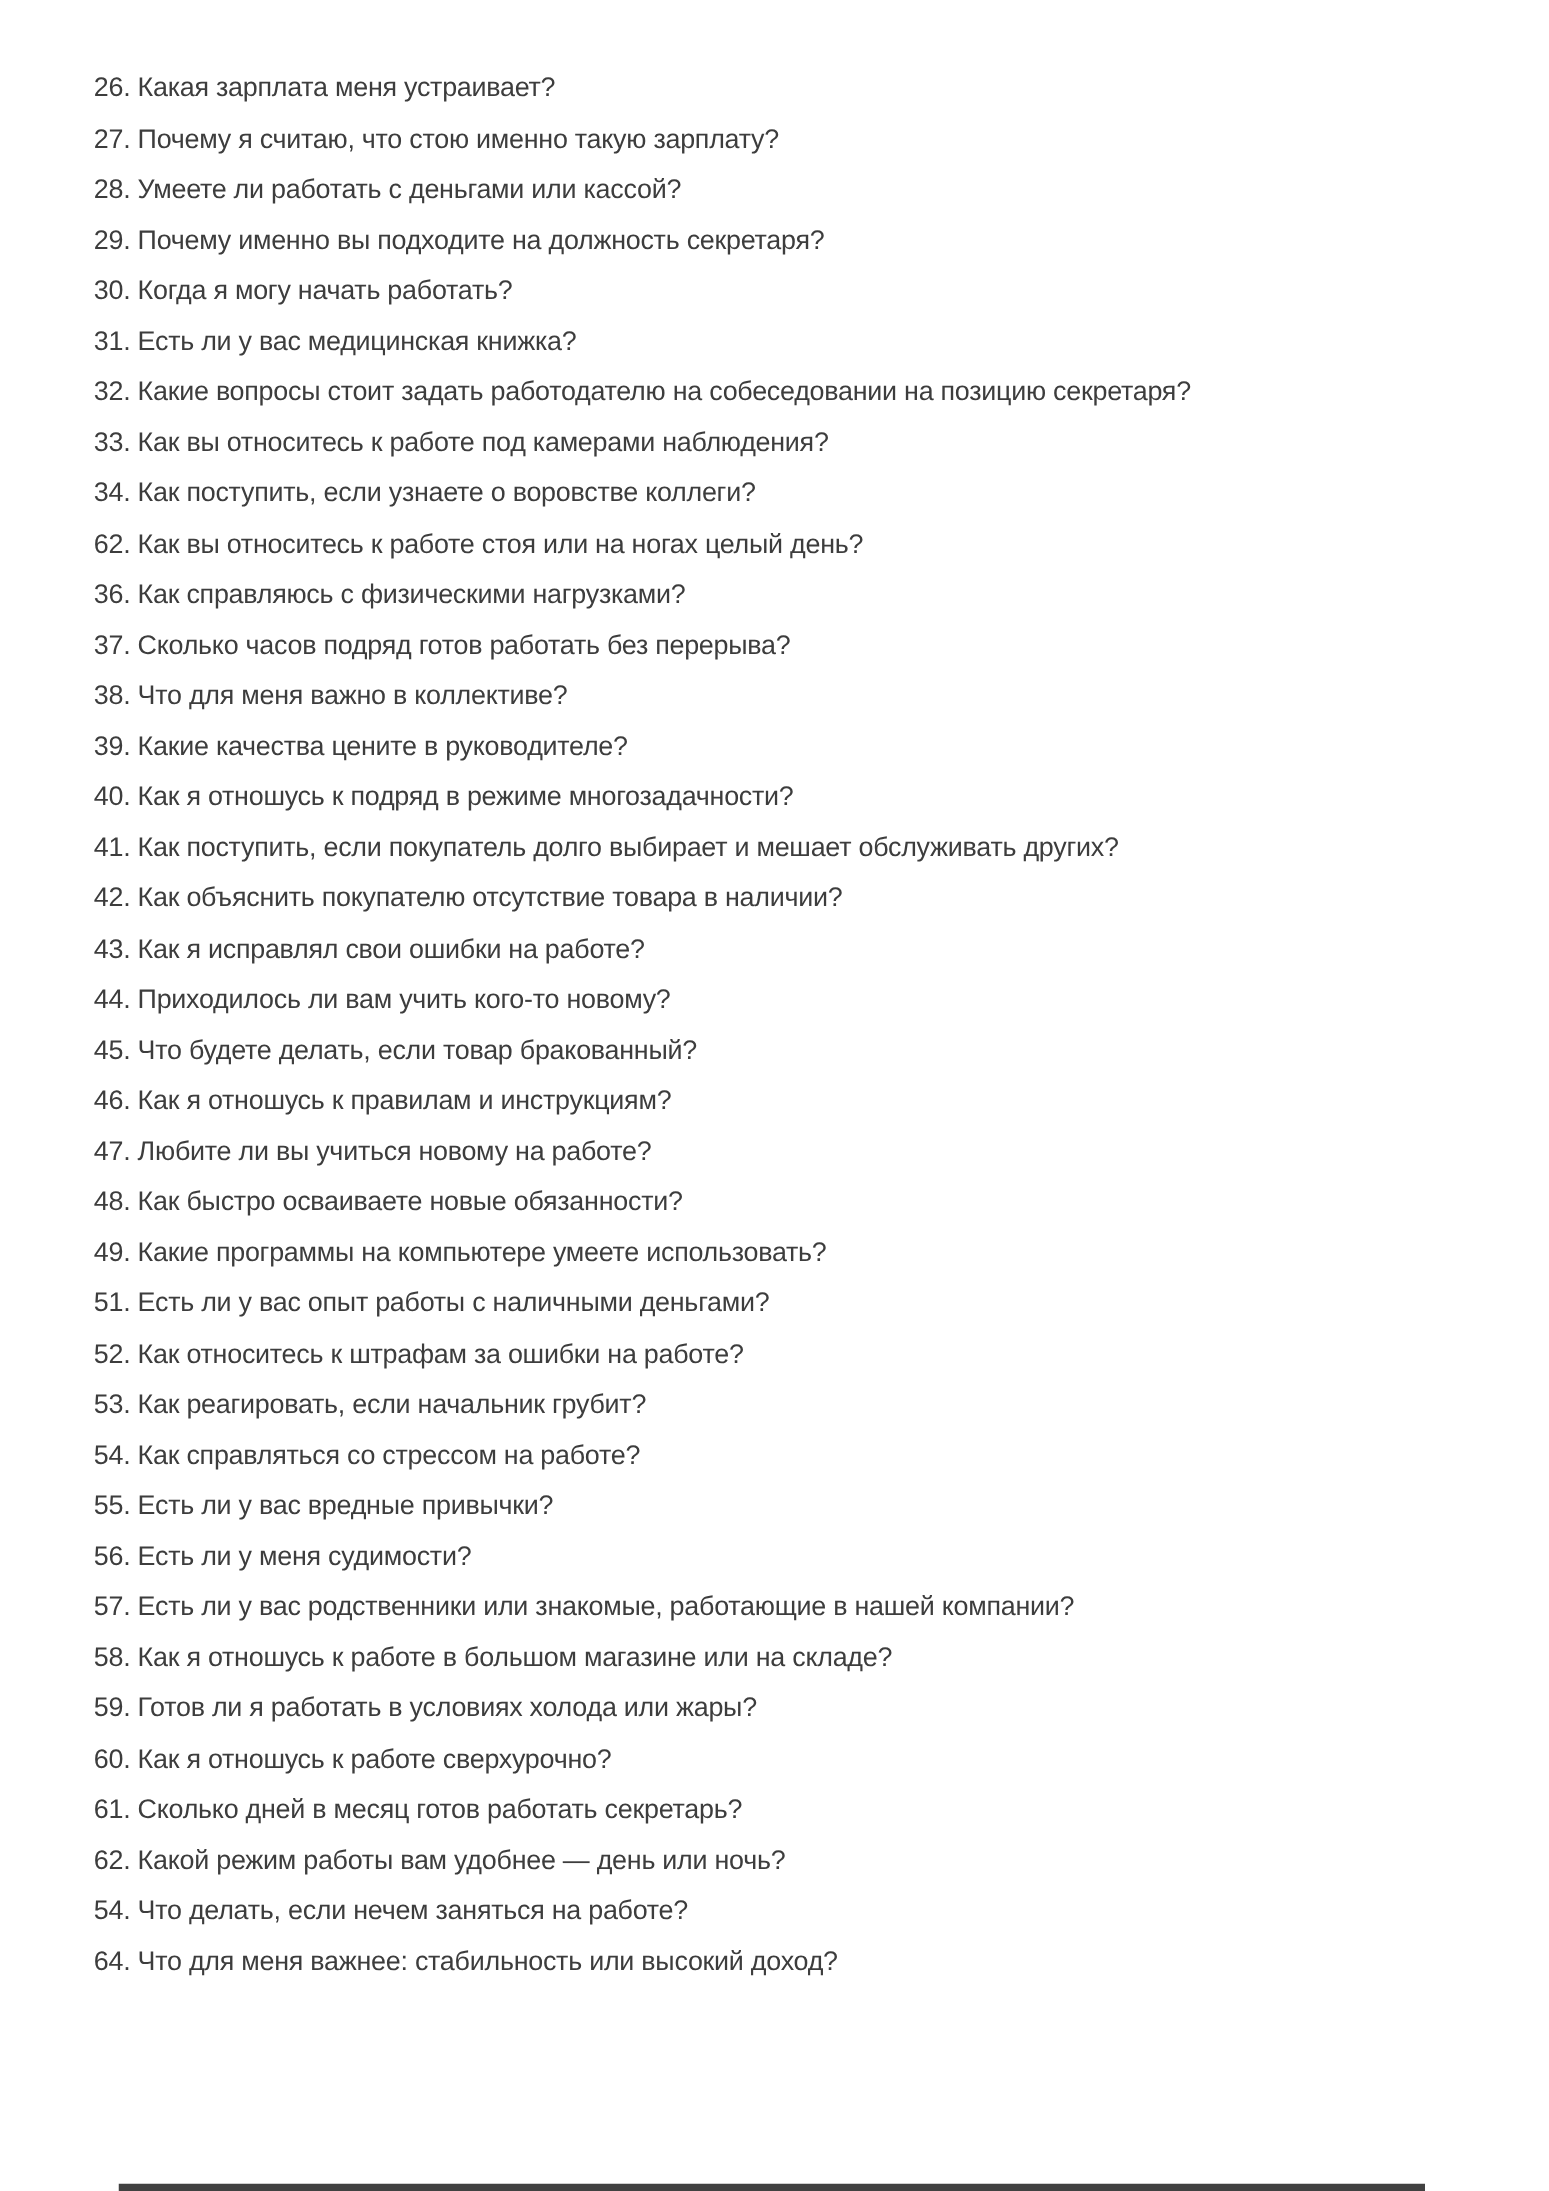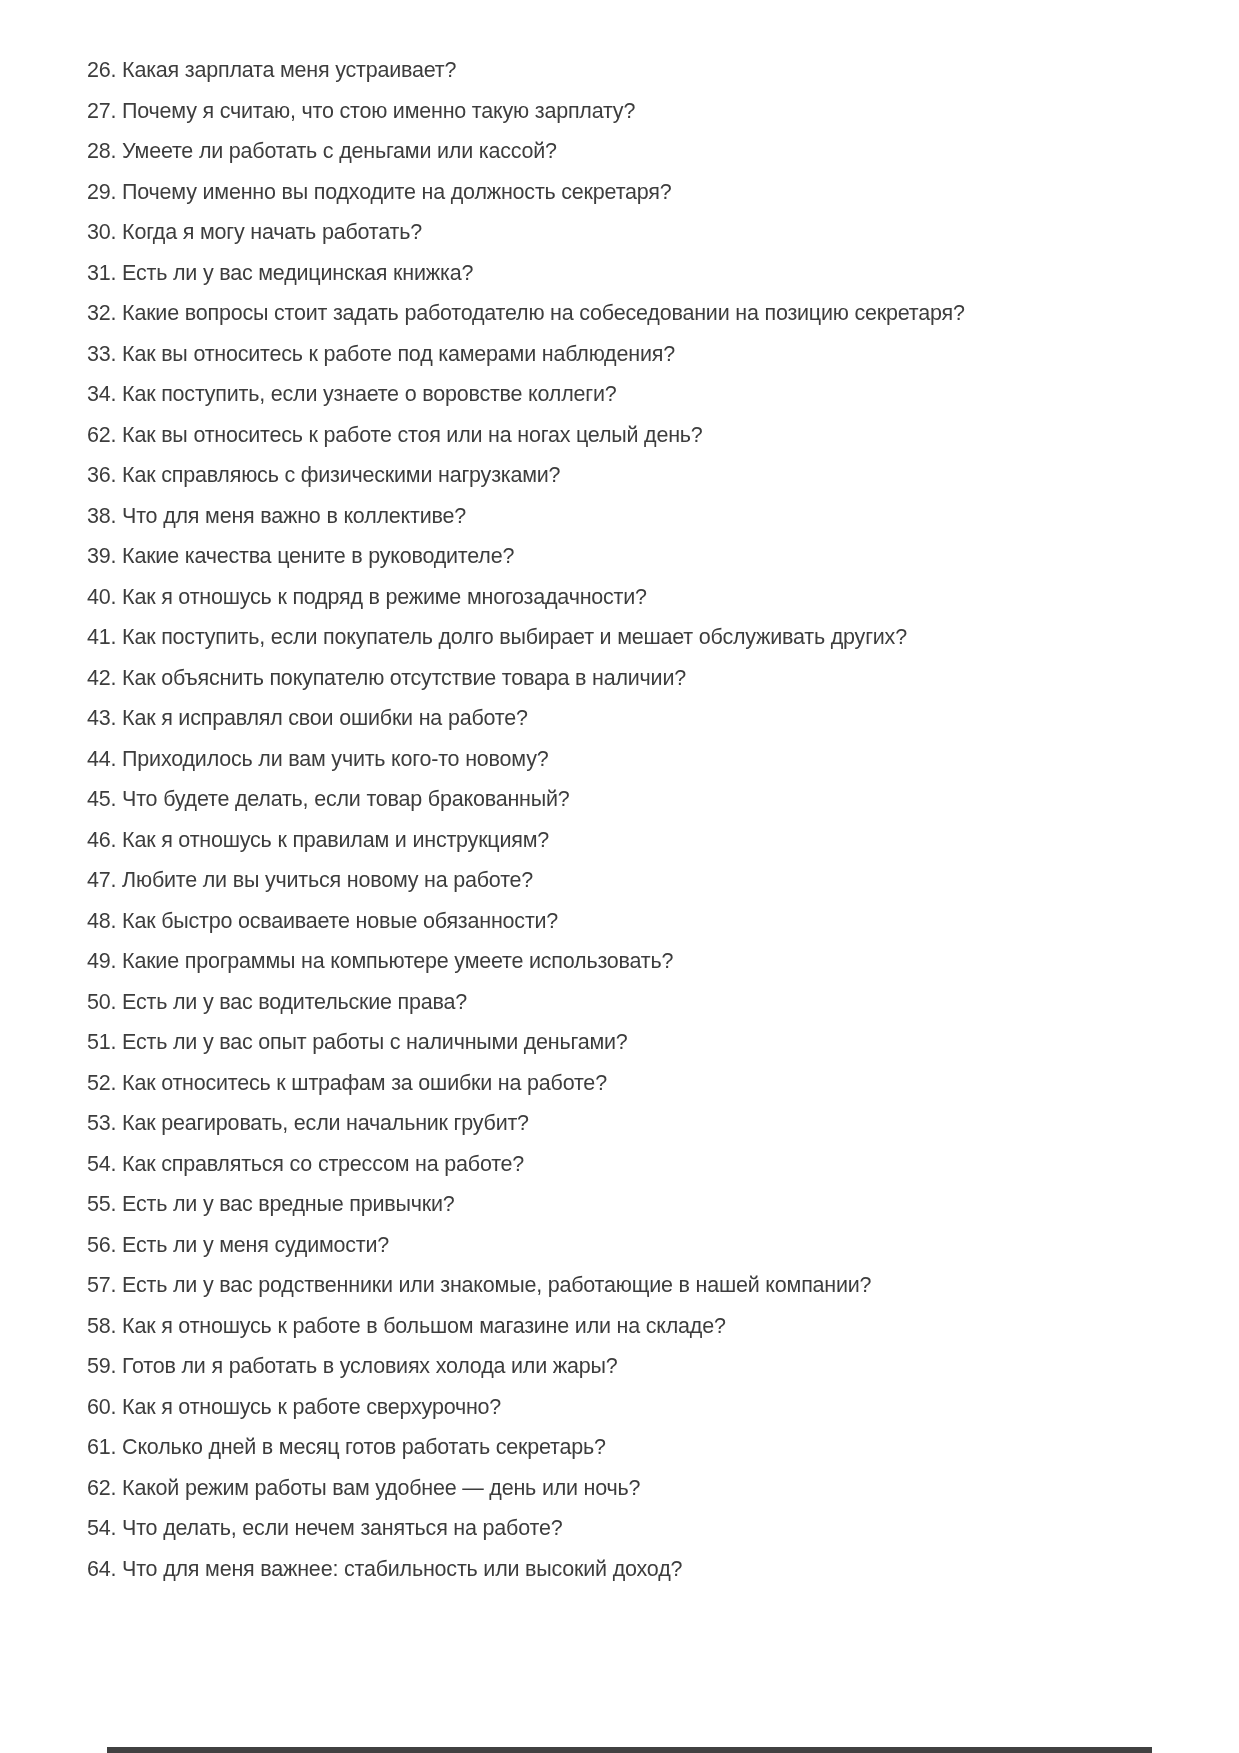--- a/index.html
+++ b/index.html
@@ -11,21 +11,20 @@
     width: 1239px;
     height: 1753px;
     overflow: hidden;
     position: relative;
     font-family: "Liberation Sans", "DejaVu Sans", sans-serif;
   }
   .page {
     position: absolute;
     inset: 0;
     background: #ffffff;
-    margin-left: 12px;
   }
   .question-list {
     position: absolute;
     top: 50px;
     left: 75px;
     right: 40px;
   }
   .q {
     font-size: 21.5px;
     line-height: 40.5px;
@@ -66,20 +65,21 @@
   <div class="q"><span class="qn">32.</span>&nbsp;<span>Какие вопросы стоит задать работодателю на собеседовании на позицию секретаря?</span></div>
 
   <div class="q"><span class="qn">33.</span>&nbsp;<span>Как вы относитесь к работе под камерами наблюдения?</span></div>
 
   <div class="q"><span class="qn">34.</span>&nbsp;<span>Как поступить, если узнаете о воровстве коллеги?</span></div>
 
   <div class="q"><span class="qn">62.</span>&nbsp;<span>Как вы относитесь к работе стоя или на ногах целый день?</span></div>
 
   <div class="q"><span class="qn">36.</span>&nbsp;<span>Как справляюсь с физическими нагрузками?</span></div>
 
+  <div class="q"><span class="qn">37.</span>&nbsp;<span>Сколько часов подряд готов работать без перерыва?</span></div>
 
   <div class="q"><span class="qn">38.</span>&nbsp;<span>Что для меня важно в коллективе?</span></div>
 
   <div class="q"><span class="qn">39.</span>&nbsp;<span>Какие качества цените в руководителе?</span></div>
 
   <div class="q"><span class="qn">40.</span>&nbsp;<span>Как я отношусь к подряд в режиме многозадачности?</span></div>
 
   <div class="q"><span class="qn">41.</span>&nbsp;<span>Как поступить, если покупатель долго выбирает и мешает обслуживать других?</span></div>
 
   <div class="q"><span class="qn">42.</span>&nbsp;<span>Как объяснить покупателю отсутствие товара в наличии?</span></div>
@@ -91,21 +91,20 @@
   <div class="q"><span class="qn">45.</span>&nbsp;<span>Что будете делать, если товар бракованный?</span></div>
 
   <div class="q"><span class="qn">46.</span>&nbsp;<span>Как я отношусь к правилам и инструкциям?</span></div>
 
   <div class="q"><span class="qn">47.</span>&nbsp;<span>Любите ли вы учиться новому на работе?</span></div>
 
   <div class="q"><span class="qn">48.</span>&nbsp;<span>Как быстро осваиваете новые обязанности?</span></div>
 
   <div class="q"><span class="qn">49.</span>&nbsp;<span>Какие программы на компьютере умеете использовать?</span></div>
 
-  <div class="q"><span class="qn">50.</span>&nbsp;<span>Есть ли у вас водительские права?</span></div>
 
   <div class="q"><span class="qn">51.</span>&nbsp;<span>Есть ли у вас опыт работы с наличными деньгами?</span></div>
 
   <div class="q"><span class="qn">52.</span>&nbsp;<span>Как относитесь к штрафам за ошибки на работе?</span></div>
 
   <div class="q"><span class="qn">53.</span>&nbsp;<span>Как реагировать, если начальник грубит?</span></div>
 
   <div class="q"><span class="qn">54.</span>&nbsp;<span>Как справляться со стрессом на работе?</span></div>
 
   <div class="q"><span class="qn">55.</span>&nbsp;<span>Есть ли у вас вредные привычки?</span></div>

